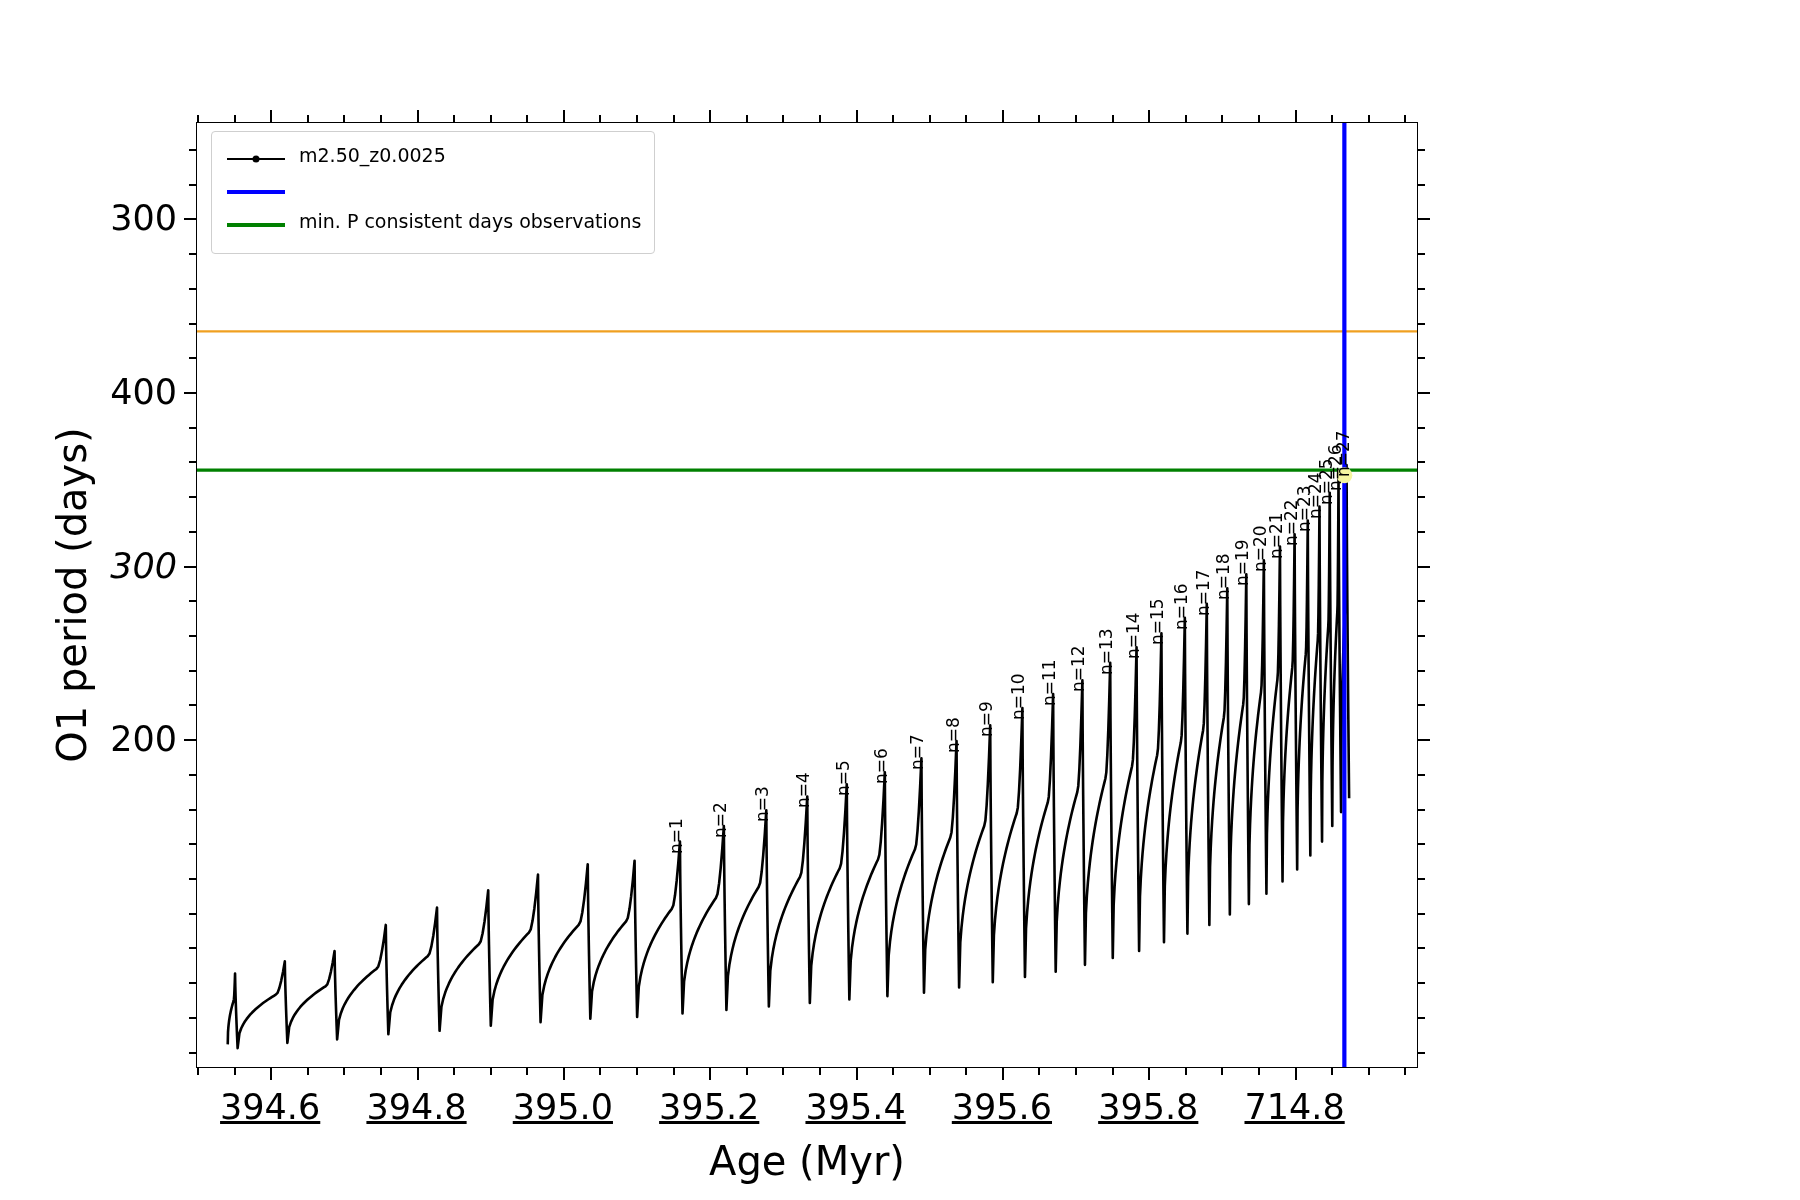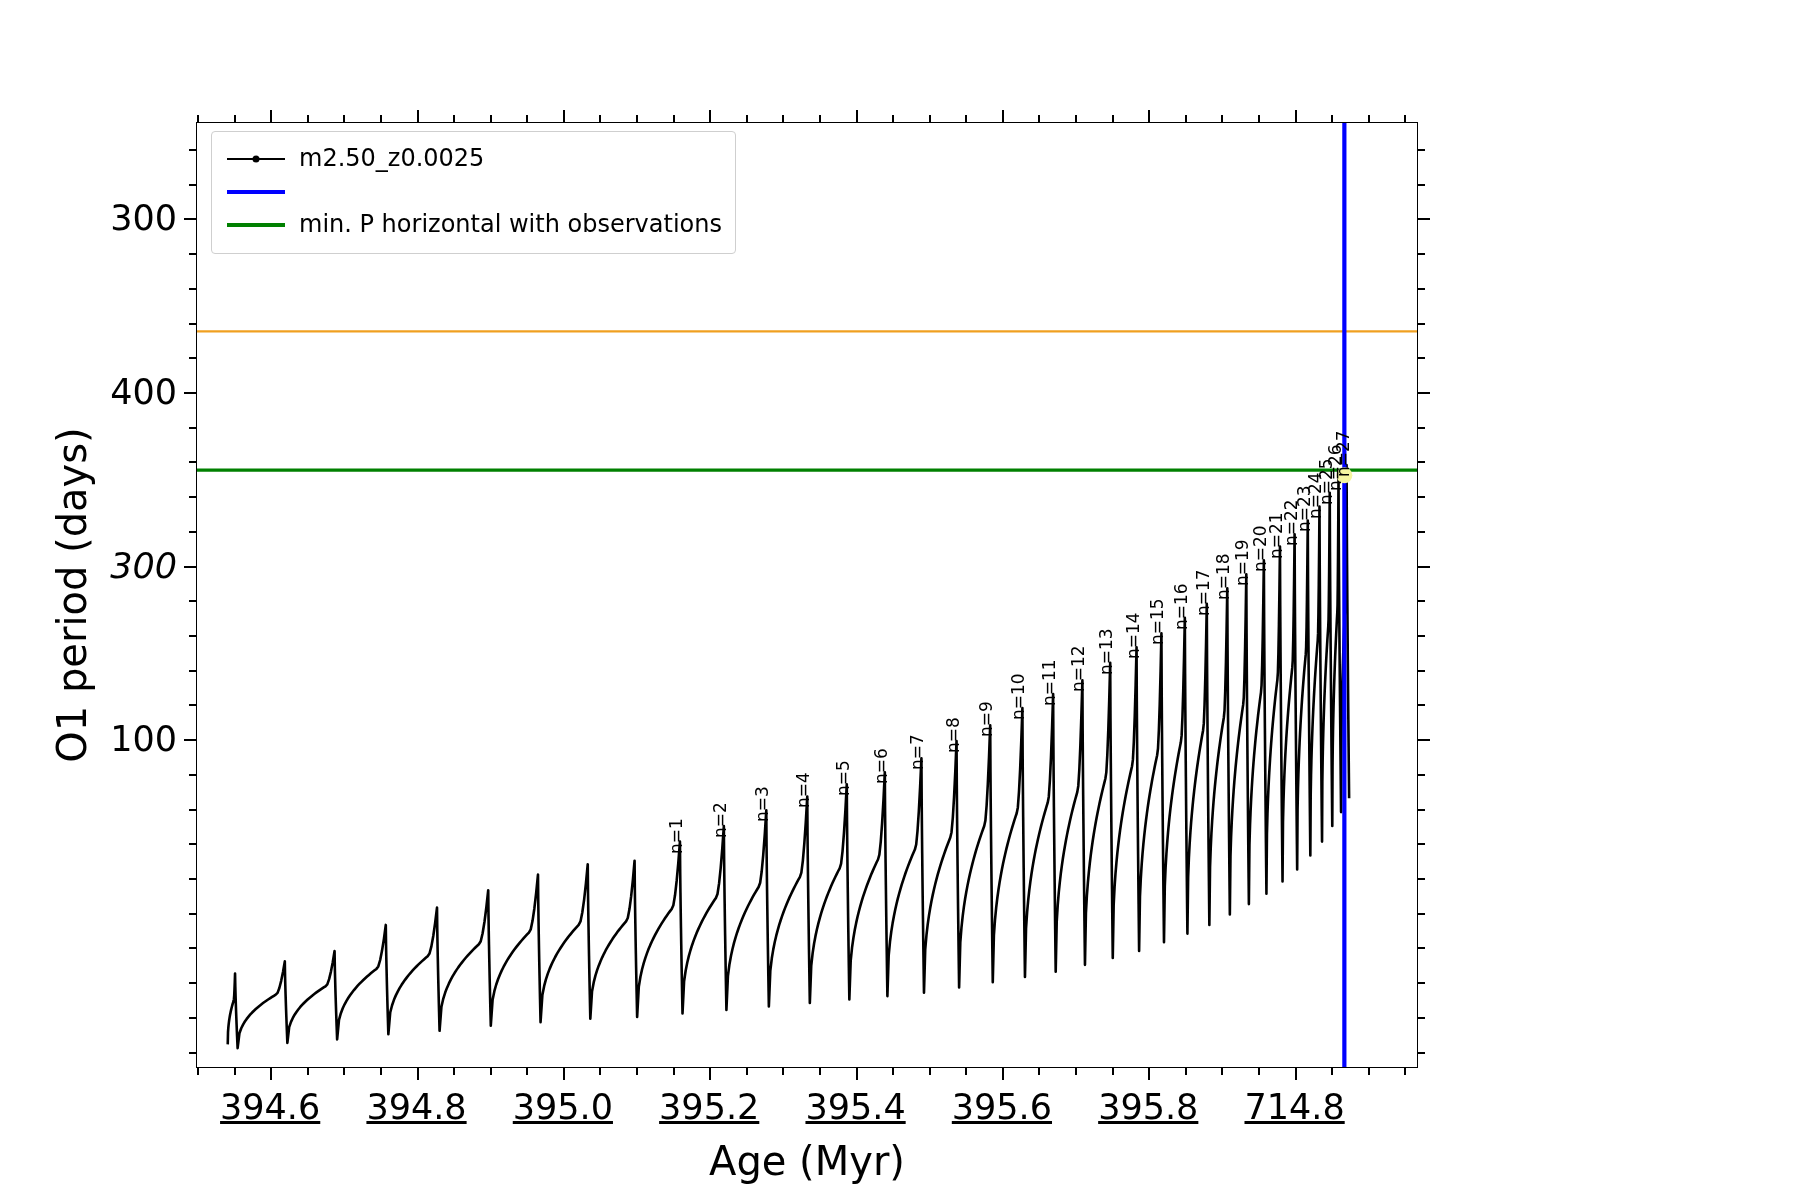--- a/index.html
+++ b/index.html
@@ -42,21 +42,21 @@
   #legend{position:absolute;left:14px;top:8px;background:#fff;
           border:1px solid #cfcfcf;border-radius:4px;padding:9px 13px 11px 13px;
           box-sizing:border-box;min-width:380px;}
   .leg-row{display:flex;align-items:flex-start;margin:2px 0;min-height:31px;}
   .leg-key{width:62px;min-width:62px;height:31px;position:relative;margin-right:12px;}
   .leg-line{position:absolute;left:2px;right:2px;top:50%;transform:translateY(-50%);height:0;}
   .leg-marker-dot{position:absolute;left:50%;top:50%;width:7px;height:7px;border-radius:50%;
                   transform:translate(-50%,-50%);background:#000;}
   .leg-bigdot{position:absolute;left:50%;top:50%;width:17px;height:17px;border-radius:50%;
               transform:translate(-50%,-50%);}
-  .leg-text{font-size:24px;color:#000;line-height:1.24;padding-top:1px;}
+  .leg-text{font-size:19px;color:#000;line-height:1.24;padding-top:1px;}
 </style>
 </head>
 <body>
 
 <div id="figure">
 
   <div id="ylabel">
     <span>O1 period (days)</span>
   </div>
 
@@ -122,21 +122,21 @@
         <div class="ytick-minor" style="top: 755.064px;"></div>
         <div class="ytick-minor-r" style="top: 755.064px;"></div>
         <div class="ytick-minor" style="top: 720.349px;"></div>
         <div class="ytick-minor-r" style="top: 720.349px;"></div>
         <div class="ytick-minor" style="top: 685.633px;"></div>
         <div class="ytick-minor-r" style="top: 685.633px;"></div>
         <div class="ytick-minor" style="top: 650.917px;"></div>
         <div class="ytick-minor-r" style="top: 650.917px;"></div>
         <div class="ytick-major" style="top: 616.202px;"></div>
         <div class="ytick-major-r" style="top: 616.202px;"></div>
-        <div class="ylabel-txt" style="top: 616.202px;">100</div>
+        <div class="ylabel-txt" style="top: 616.202px;">200</div>
         <div class="ytick-minor" style="top: 581.486px;"></div>
         <div class="ytick-minor-r" style="top: 581.486px;"></div>
         <div class="ytick-minor" style="top: 546.771px;"></div>
         <div class="ytick-minor-r" style="top: 546.771px;"></div>
         <div class="ytick-minor" style="top: 512.055px;"></div>
         <div class="ytick-minor-r" style="top: 512.055px;"></div>
         <div class="ytick-minor" style="top: 477.339px;"></div>
         <div class="ytick-minor-r" style="top: 477.339px;"></div>
         <div class="ytick-major" style="top: 442.624px;"></div>
         <div class="ytick-major-r" style="top: 442.624px;"></div>
@@ -257,17 +257,17 @@
         </div>
         <div class="leg-row">
           <div class="leg-key">
             <span class="leg-line" style="border-top: 4px solid rgb(0, 0, 255);"></span>
           </div>
         </div>
         <div class="leg-row">
           <div class="leg-key">
             <span class="leg-line" style="border-top: 4px solid rgb(0, 128, 0);"></span>
           </div>
-          <div class="leg-text">min. P horizontal with observations</div>
+          <div class="leg-text">min. P consistent days observations</div>
         </div>
       </div>
   </div>
 </div>
 
 </body></html>

